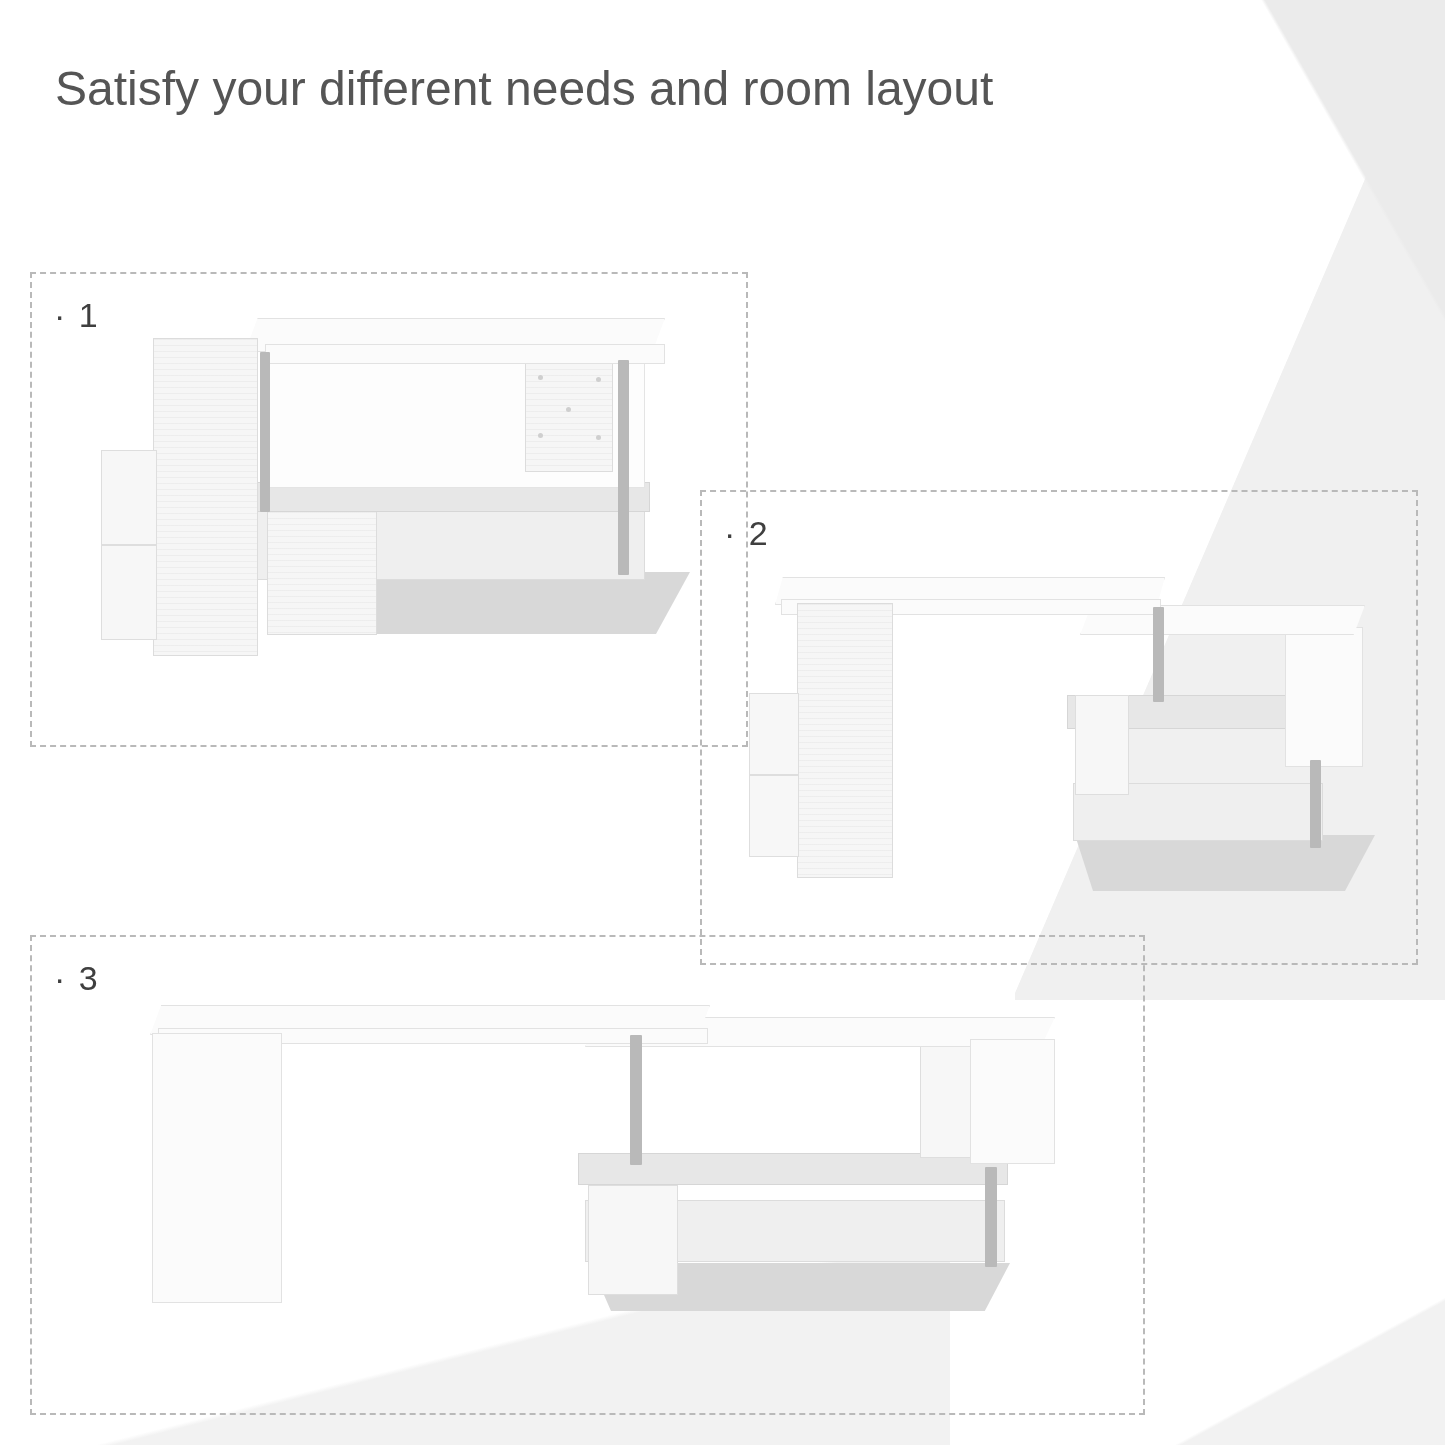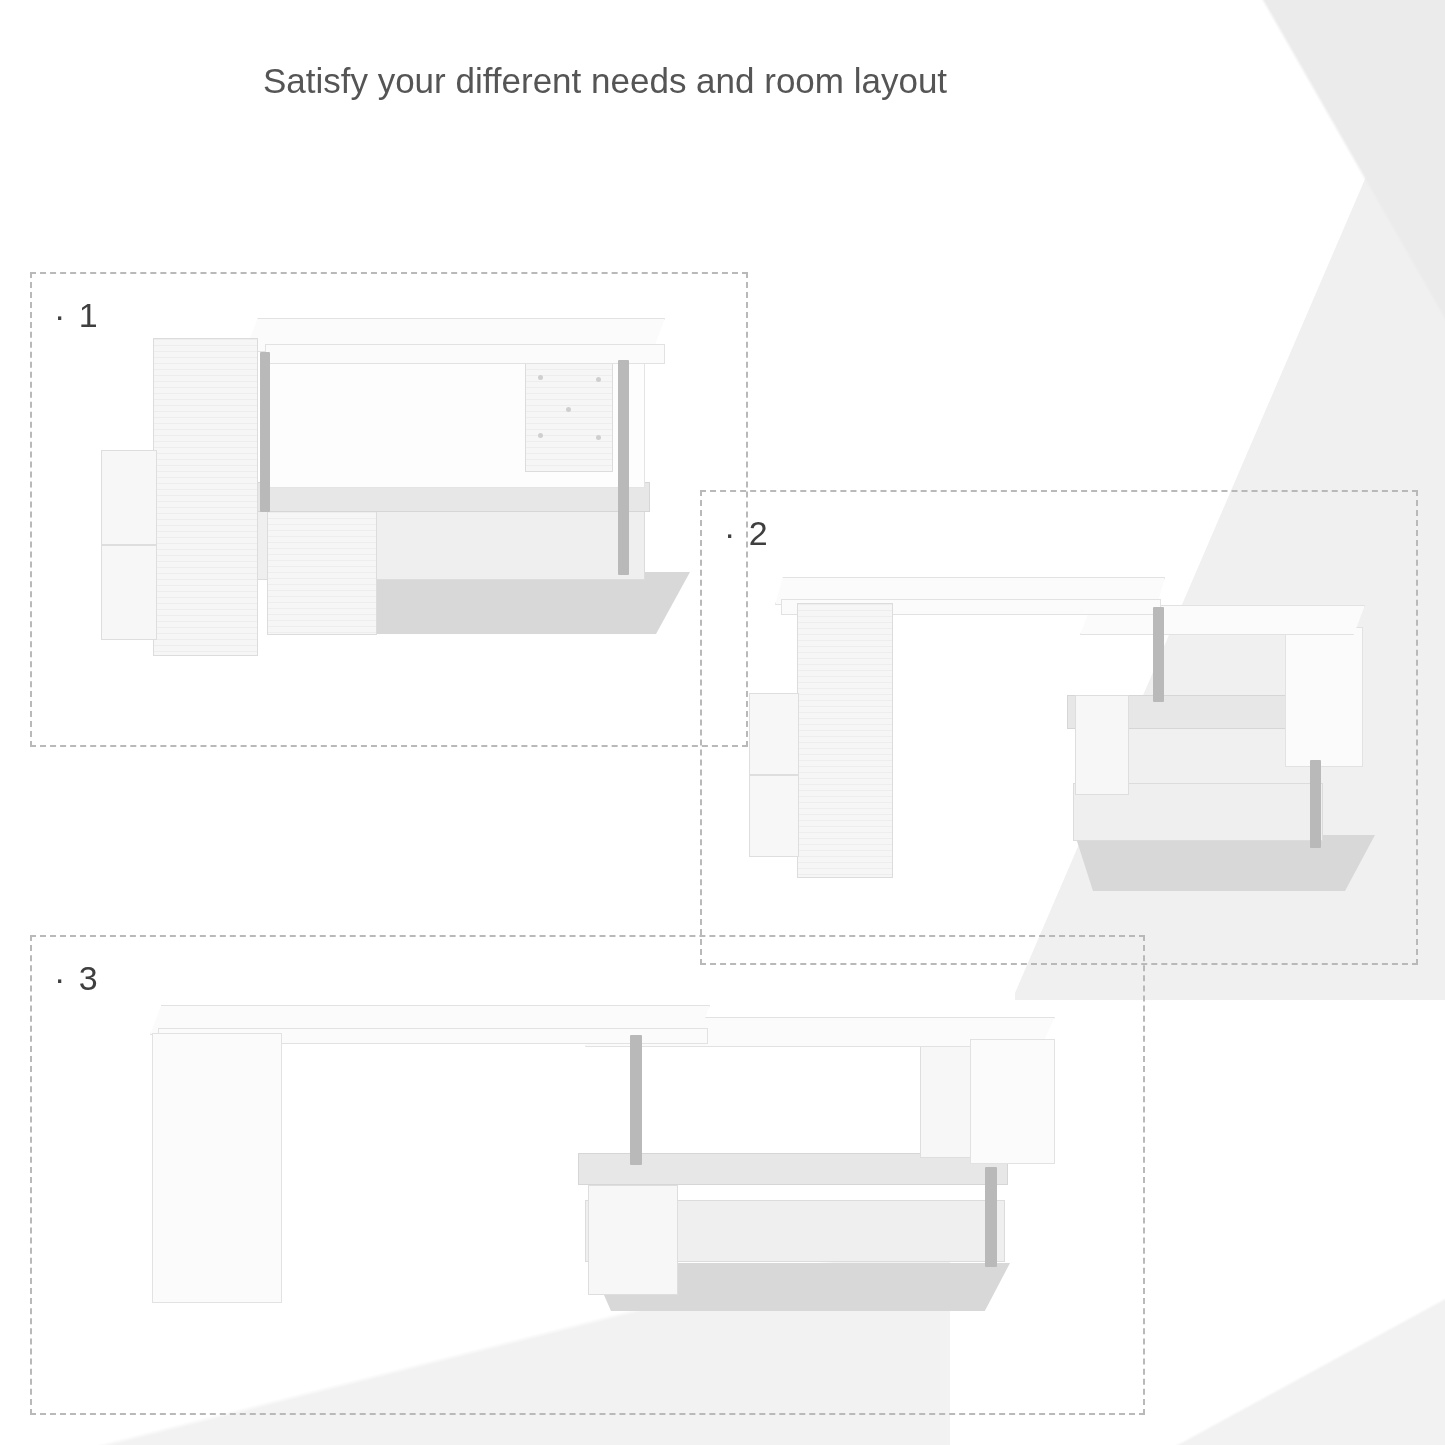--- a/index.html
+++ b/index.html
@@ -93,25 +93,24 @@
     display: inline-block;
   }
   .title-deco .xmark {
     font-size: 30px;
     color: #6d6d6d;
     font-weight: bold;
     margin-left: 4px;
   }
   .subtitle {
     margin-top: 18px;
-    font-size: 35px;
+    font-size: 48px;
     color: #555555;
     font-weight: normal;
     line-height: 1.2;
-    text-align: center;
   }
 
   
   .panel {
     position: absolute;
     border: 2px dashed #b9b9b9;
     background: transparent;
     box-sizing: border-box;
   }
   #panel-1 { left: 30px;  top: 272px;  width: 718px;  height: 475px; }

